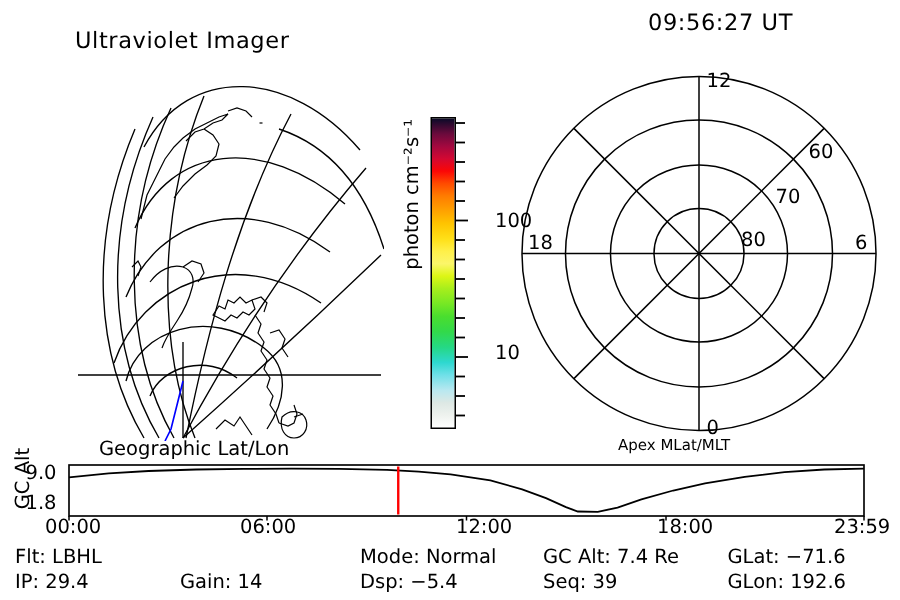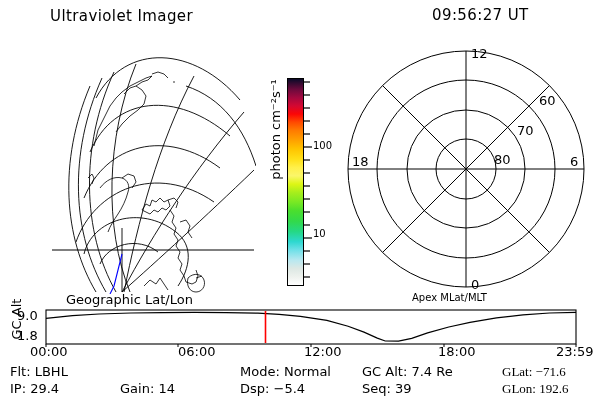--- a/index.html
+++ b/index.html
@@ -23,21 +23,21 @@
   }
   
   .header {
     position: absolute;
     left: 0; top: 6px;
     width: 600px;
     height: 22px;
   }
   .hdr-title {
     position: absolute;
-    left: 50px; top: 1px;
+    left: 50px; top: 12px;
     font-size: 15px;
     letter-spacing: 0.4px;
     white-space: nowrap;
   }
   .hdr-date {
     position: absolute;
     left: 278px; top: 0;
     font-size: 15px;
     letter-spacing: 0.4px;
     white-space: nowrap;
@@ -115,22 +115,22 @@
     left: -46px;
     top: 52px;
     width: 130px;
     font-size: 13px;
     text-align: center;
     transform: rotate(-90deg);
     white-space: nowrap;
   }
   .cbar-num {
     position: absolute;
-    left: 57px;
-    font-size: 10px;
+    left: 74px;
+    font-size: 13px;
     white-space: nowrap;
   }
   .cbar-num.n100 { top: 70px; }
   .cbar-num.n10 { top: 158px; }
   
   .sub-geo {
     position: absolute;
     left: 66px; top: 292px;
     font-size: 13px;
     white-space: nowrap;
@@ -180,21 +180,21 @@
     position: absolute;
     font-size: 13px;
     white-space: nowrap;
   }
   .st.r1 { top: 0; }
   .st.r2 { top: 17px; }
   .c1 { left: 10px; }
   .c2 { left: 120px; }
   .c3 { left: 240px; }
   .c4 { left: 362px; }
-  .c5 { left: 502px; font-family: Liberation Serif, serif; }
+  .c5 { left: 485px; }
 </style>
 </head>
 <body>
 
 <div class="stage">
 
   <div class="header">
     <div class="hdr-title">Ultraviolet Imager</div>
     <div class="hdr-time">09:56:27 UT</div>
   </div>
@@ -324,21 +324,21 @@
         <line x1="46" y1="44" x2="46" y2="47"></line>
         <line x1="178" y1="44" x2="178" y2="47"></line>
         <line x1="311" y1="44" x2="311" y2="47"></line>
         <line x1="444" y1="44" x2="444" y2="47"></line>
         <line x1="576" y1="44" x2="576" y2="47"></line>
       </g>
     </svg>
     <div class="alt-ytick t1">9.0</div>
     <div class="alt-ytick t2">1.8</div>
     <div class="alt-xtick" id="xt0" style="left: 30px;">00:00</div>
-    <div class="alt-xtick" id="xt1" style="left: 178px;">06:00</div>
+    <div class="alt-xtick" id="xt1" style="left: 160px;">06:00</div>
     <div class="alt-xtick" id="xt2" style="left: 304px;">12:00</div>
     <div class="alt-xtick" id="xt3" style="left: 438px;">18:00</div>
     <div class="alt-xtick" id="xt4" style="left: 556px;">23:59</div>
   </div>
 
   <div class="status">
     <div class="st r1 c1">Flt: LBHL</div>
     <div class="st r2 c1">IP: 29.4</div>
     <div class="st r2 c2">Gain: 14</div>
     <div class="st r1 c3">Mode: Normal</div>

